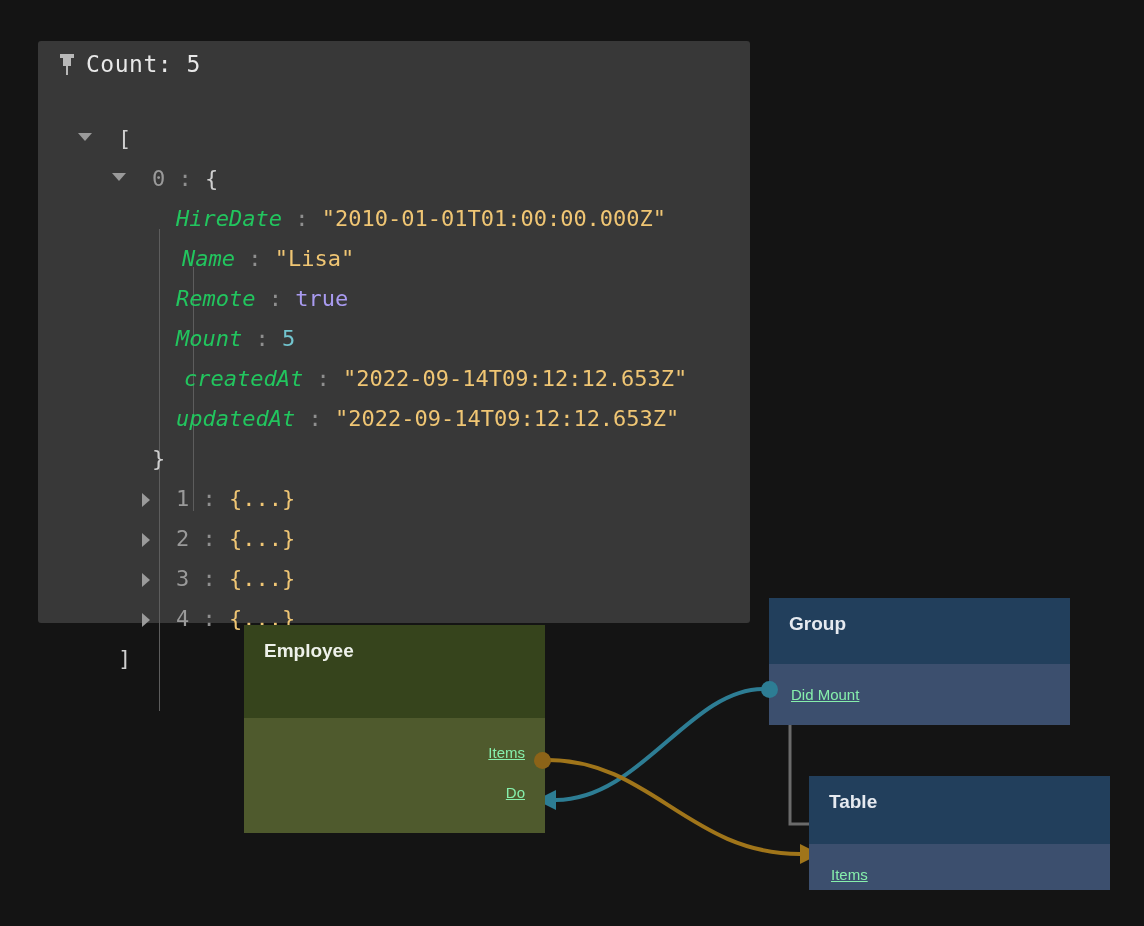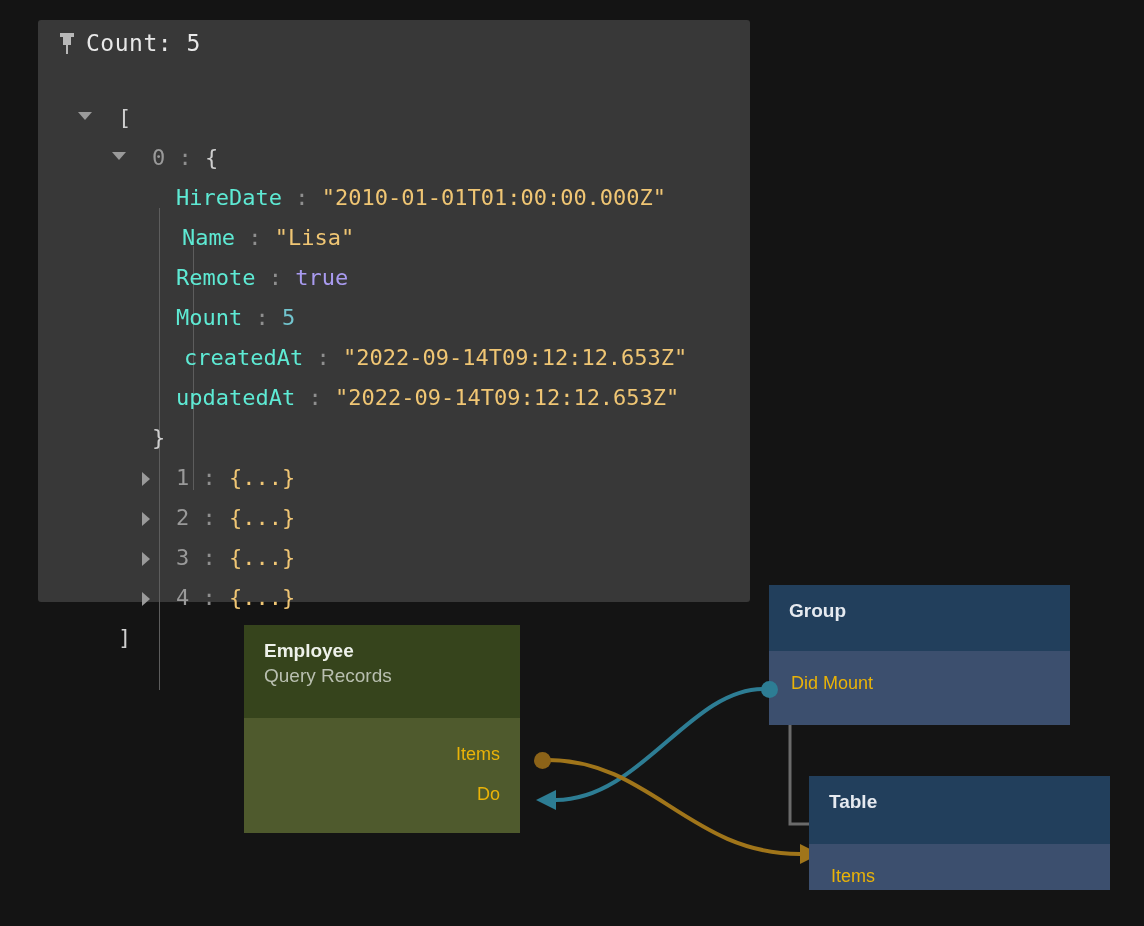--- a/index.html
+++ b/index.html
@@ -13,21 +13,21 @@
     height: 926px;
     background: #141414;
     overflow: hidden;
     font-family: "Liberation Sans", sans-serif;
   }
 
   
   #json-panel {
     position: absolute;
     left: 38px;
-    top: 20px;
+    top: 41px;
     width: 712px;
     height: 582px;
     background: #383838;
     border-radius: 3px;
   }
   #json-header {
     position: absolute;
     left: 20px;
     top: 10px;
     display: flex;
@@ -106,21 +106,21 @@
     border-top: 8px solid #9a9a9a;
   }
   .caret.closed {
     border-top: 7px solid transparent;
     border-bottom: 7px solid transparent;
     border-left: 8px solid #9a9a9a;
   }
 
   .tok-punct  { color: #cfcfcf; }
   .tok-index  { color: #9a9a9a; }
-  .tok-key    { color: #5eead4; }
+  .tok-key    { color: #22c55e; font-style: italic; }
   .tok-colon  { color: #8f8f8f; }
   .tok-string { color: #f0c674; }
   .tok-bool   { color: #a99bf0; }
   .tok-number { color: #72c5cf; }
   .tok-ell    { color: #f0c674; }
 
   
   .node {
     position: absolute;
     overflow: hidden;
@@ -138,35 +138,36 @@
   .node-subtitle {
     font-size: 19px;
     color: #b9bfb0;
     line-height: 26px;
   }
   .node-body {
     position: relative;
   }
   .port-row {
     position: absolute;
-    font-size: 18px;
-    color: #eab308;
+    font-size: 15px;
+    color: #86efac;
     white-space: nowrap;
+    text-decoration: underline;
   }
   .port-row.right { right: 20px; }
   .port-row.left  { left: 22px; }
 
   
-  #node-employee { left: 244px; top: 625px; width: 276px; height: 208px; }
+  #node-employee { left: 244px; top: 625px; width: 301px; height: 208px; }
   #employee-header { height: 93px; background: #36441c; }
   #employee-body   { height: 115px; background: #4f5a2d; }
 
   
   #node-group { left: 769px; top: 585px; width: 301px; height: 140px; }
-  #group-header { height: 66px; background: #223f5c; }
+  #group-header { height: 66px; background: #223f5c; margin-top: 13px; }
   #group-body   { height: 74px; background: #3c4f6e; }
   #node-group .node-title { color: #e6eaf0; }
 
   
   #node-table { left: 809px; top: 748px; width: 301px; height: 142px; }
   #table-header { height: 68px; background: #223f5c; margin-top: 28px; }
   #table-body   { height: 74px; background: #3c4f6e; }
   #node-table .node-title { color: #e6eaf0; }
 
   
@@ -315,21 +316,20 @@
     <path d="M 763 689 C 690 689 640 800 556 800" stroke="#2d7d94" stroke-width="4" fill="none"></path>
     <polygon points="556,790 536,800 556,810" fill="#2d7d94"></polygon>
 
     <path d="M 548 760 C 650 760 690 854 800 854" stroke="#a0751a" stroke-width="4" fill="none"></path>
     <polygon points="800,844 820,854 800,864" fill="#a0751a"></polygon>
   </svg>
 
   <div class="node" id="node-employee">
     <div class="node-header" id="employee-header">
       <div class="node-title">Employee</div>
-      <div class="node-subtitle">Query Records</div>
     </div>
     <div class="node-body" id="employee-body">
       <div class="port-row right" style="top:26px;">Items</div>
       <div class="port-row right" style="top:66px;">Do</div>
     </div>
   </div>
   <span class="port-dot orange" style="left:534px; top:752px;"></span>
 
   <div class="node" id="node-group">
     <div class="node-header" id="group-header">

